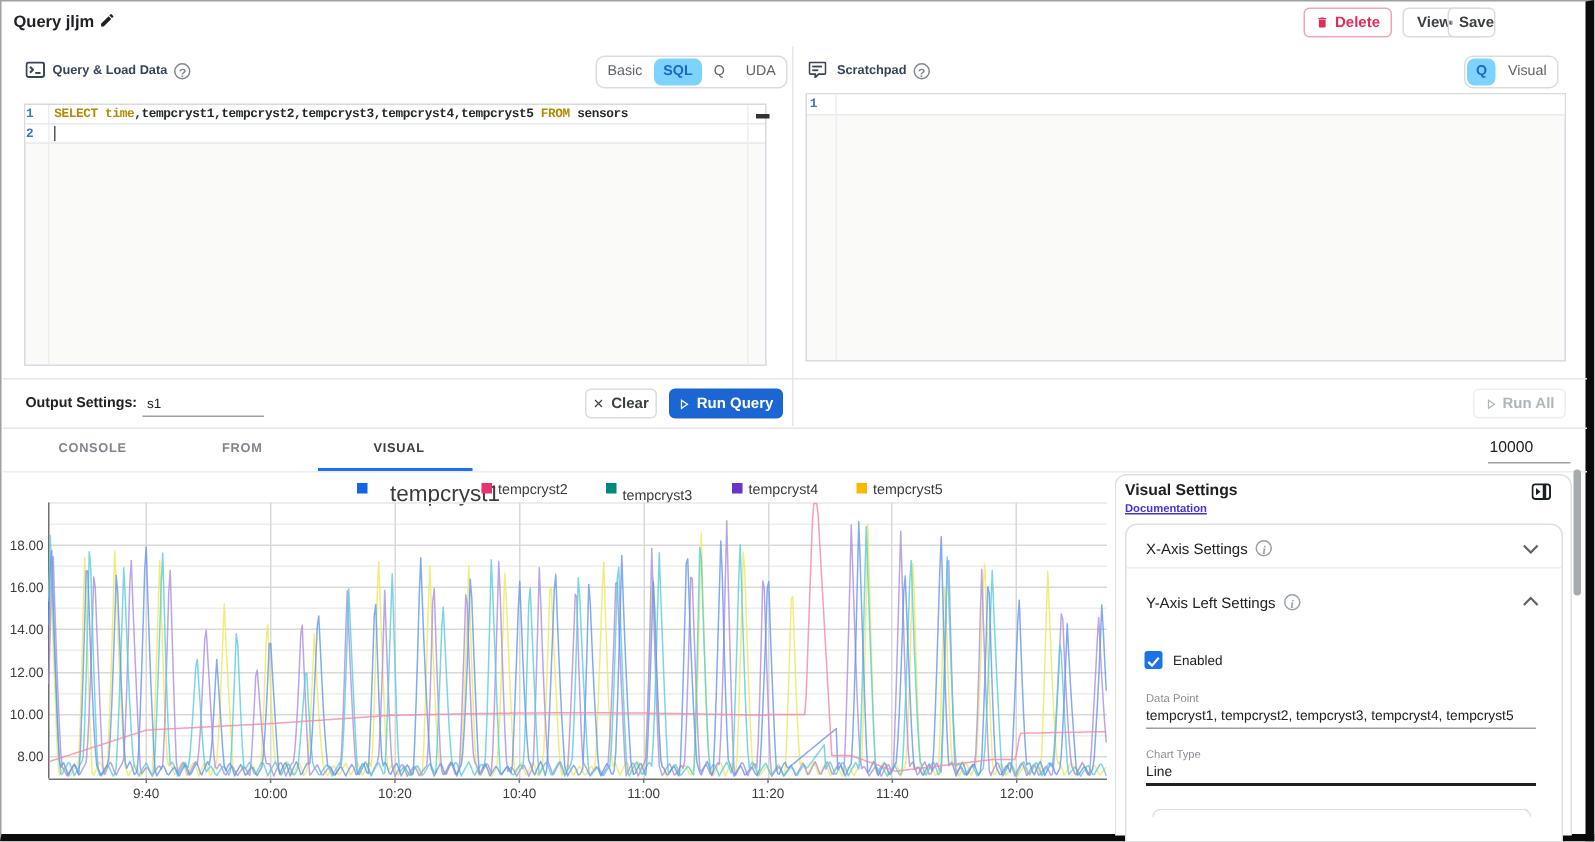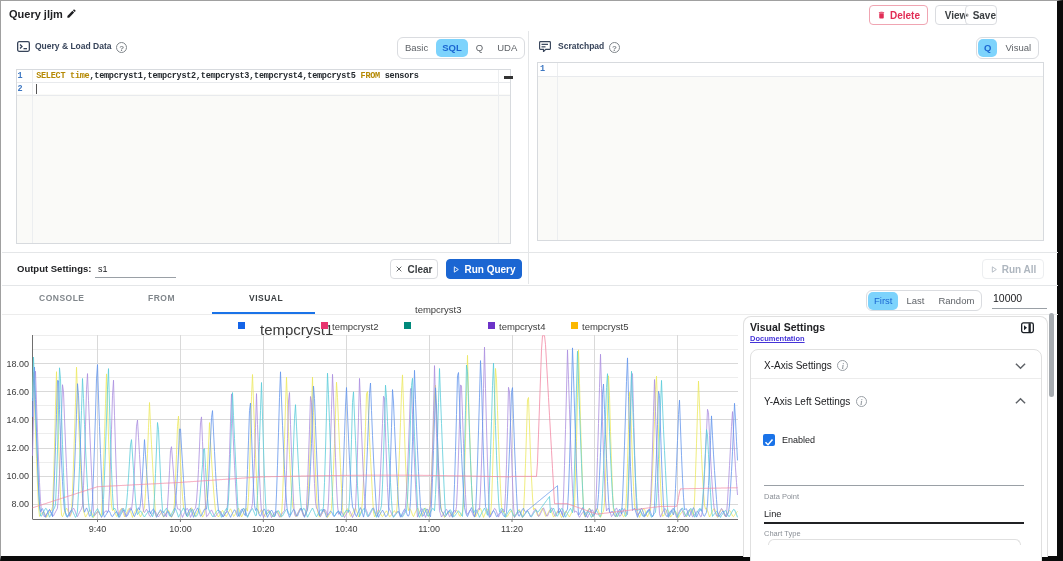--- a/index.html
+++ b/index.html
@@ -31,21 +31,21 @@
 .kw { color:#b58903; }
 .divider-v { position:absolute; background:#e4e6e8; width:1px; }
 .sep-h { position:absolute; background:#e4e6e8; height:1px; }
 .mtab { position:absolute; top:292px; font-size:8.5px; letter-spacing:0.5px; color:#80868b; font-weight:bold; }
 .vspanel { position:absolute; left:742px; top:315px; width:305px; height:241px;
   border:1px solid #e0e0e0; border-radius:8px 8px 0 0; border-bottom:none; background:#fff; }
 .card { position:absolute; border:1px solid #e0e0e0; border-radius:8px; background:#fff; }
 .acc-title { font-size:10px; color:#202124; }
 .infoi { display:inline-block; width:11px; height:11px; border:1px solid #9aa0a6; border-radius:50%;
   color:#9aa0a6; font-size:8px; line-height:11px; text-align:center; font-style:italic; font-weight:bold; font-family:"Liberation Serif",serif; }
-.small-lbl { position:absolute; font-size:7.5px; color:#8a8f96;margin-top:31px; }
+.small-lbl { position:absolute; font-size:7.5px; color:#8a8f96; }
 .statusbar { position:absolute; left:0; right:0; bottom:0; height:15px; background:#fff;
   border-top:1px solid #ececec; font-size:7.8px; color:#202124; text-align:right; padding-right:2px; line-height:16px; }
 .chev { stroke:#5f6368; stroke-width:1.6; fill:none; }
 </style>
 </head>
 <body>
 <div class="win">
 
   <div class="abs title">Query jljm
     <svg width="11" height="11" viewBox="0 0 24 24" style="vertical-align:-1px">
@@ -138,34 +138,29 @@
     Run All</div>
 
   <div class="sep-h" style="left:1px;top:284px;width:1056px"></div>
 
   <div class="mtab" style="left:38px">CONSOLE</div>
   <div class="mtab" style="left:147px">FROM</div>
   <div class="mtab" style="left:248px;color:#3c4043">VISUAL</div>
   <div class="abs" style="left:211px;top:311px;width:103px;height:2px;background:#1a73e8"></div>
   <div class="sep-h" style="left:1px;top:313px;width:1056px;background:#ececec"></div>
 
-  <div class="tabgroup" style="left:865px;top:289px;height:21px;font-size:9.5px">
-    <span class="ti sel" style="font-weight:normal">First</span>
-      <span class="ti">Last</span>
-      <span class="ti">Random</span>
-  </div>
   <div class="abs" style="left:992px;top:291px;font-size:10.5px;color:#202124">10000</div>
   <div class="abs" style="left:991px;top:290px;width:55px;height:18px;border-bottom:1px solid #9aa0a6"></div>
 
   <div class="abs" style="left:236.5px;top:321px;width:7px;height:7px;background:#1464e8"></div>
 <div class="abs" style="left:259px;top:319.5px;font-size:15px;color:#3c3c3c">tempcryst1</div>
 <div class="abs" style="left:320px;top:321px;width:7px;height:7px;background:#e8336e"></div>
 <div class="abs" style="left:331px;top:319.5px;font-size:9.5px;color:#3c3c3c">tempcryst2</div>
 <div class="abs" style="left:403px;top:321px;width:7px;height:7px;background:#00897b"></div>
-<div class="abs" style="left:414px;top:303px;font-size:9.5px;color:#3c3c3c">tempcryst3</div>
+<div class="abs" style="left:414px;top:324px;font-size:9.5px;color:#3c3c3c">tempcryst3</div>
 <div class="abs" style="left:487px;top:321px;width:7px;height:7px;background:#6c33c8"></div>
 <div class="abs" style="left:498px;top:319.5px;font-size:9.5px;color:#3c3c3c">tempcryst4</div>
 <div class="abs" style="left:570px;top:321px;width:7px;height:7px;background:#fbb800"></div>
 <div class="abs" style="left:581px;top:319.5px;font-size:9.5px;color:#3c3c3c">tempcryst5</div>
 
   <svg id="chart" class="abs" style="left:0;top:314px" width="742" height="227" viewBox="0 0 742 227">
 <line x1="31.5" y1="189.5" x2="737.0" y2="189.5" stroke="#d9d9d9" stroke-width="1"></line>
 <line x1="31.5" y1="175.5" x2="737.0" y2="175.5" stroke="#ededed" stroke-width="1"></line>
 <line x1="31.5" y1="161.5" x2="737.0" y2="161.5" stroke="#d9d9d9" stroke-width="1"></line>
 <line x1="31.5" y1="147.5" x2="737.0" y2="147.5" stroke="#ededed" stroke-width="1"></line>
@@ -239,20 +234,21 @@
     </svg>
 
   <div class="abs" style="left:762px;top:433px;width:12px;height:12px;background:#1a73e8;border-radius:2px">
     <svg width="12" height="12" viewBox="0 0 24 24">
         <path d="M5 12.5l5 5 9-10.5" stroke="#fff" stroke-width="3" fill="none"></path>
       </svg>
   </div>
   <div class="abs" style="left:781px;top:434px;font-size:9px;color:#202124">Enabled</div>
 
   <div class="small-lbl" style="left:763px;top:460px">Data Point</div>
+  <div class="abs" style="left:763px;top:471px;font-size:9.2px;color:#202124;white-space:nowrap">tempcryst1, tempcryst2, tempcryst3, tempcryst4, tempcryst5</div>
   <div class="abs" style="left:763px;top:484px;width:260px;border-bottom:1px solid #9aa0a6"></div>
 
   <div class="small-lbl" style="left:763px;top:497px">Chart Type</div>
   <div class="abs" style="left:763px;top:508px;font-size:9.2px;color:#202124">Line</div>
   <div class="abs" style="left:763px;top:521px;width:260px;border-bottom:2px solid #202124"></div>
 
   <div class="abs" style="left:767px;top:538px;width:253px;height:6px;border:1px solid #e0e0e0;border-bottom:none;border-radius:8px 8px 0 0;background:#fff"></div>
 
   <div class="abs" style="left:1048px;top:312px;width:5px;height:84px;background:#a6abb0;border-radius:3px"></div>
 

